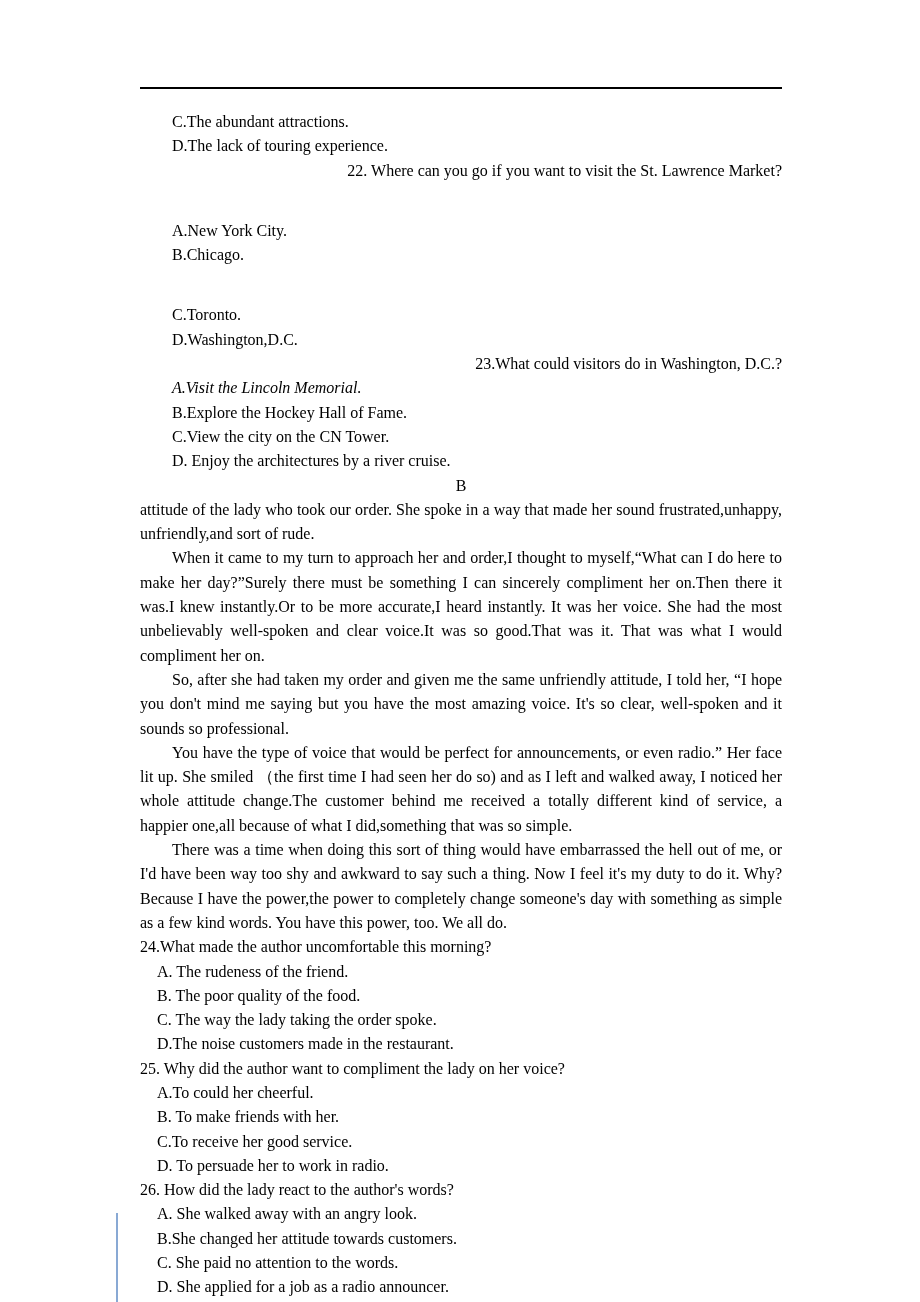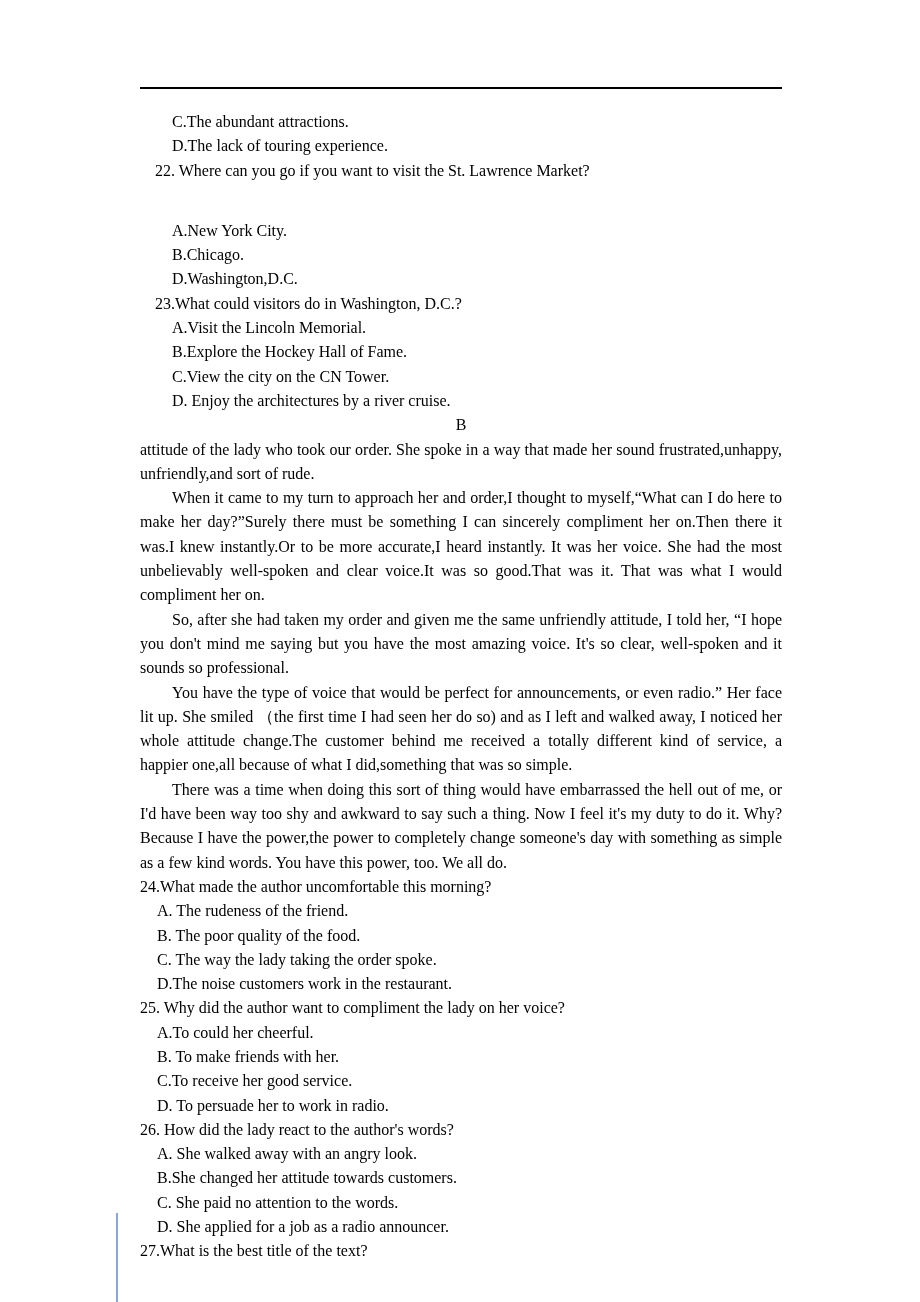--- a/index.html
+++ b/index.html
@@ -22,26 +22,26 @@
     width: 642px;
     height: 2px;
     background: #000000;
   }
   .content {
     position: absolute;
     left: 140px;
     top: 110px;
     width: 642px;
   }
-  .q-line { padding-left: 15px; }
+  .q-line { padding-left: 15px; text-align: right; }
   .pair { padding-left: 32px; display: flex; flex-direction: column; }
   .pair .first { flex: 0 0 auto; display: inline-block; }
   .w206 { width: 206px; }
   .w198 { width: 198px; margin-top: 36px; }
-  .w246 { width: 246px; }
+  .w246 { width: 246px; font-style: italic; }
   .w248 { width: 248px; }
   .center { text-align: center; }
   .para { text-align: justify; }
   .ind { text-indent: 32px; }
   .opt { padding-left: 17px; }
   .blue-line {
     position: absolute;
     left: 116px;
     top: 1213px;
     width: 2px;
@@ -60,20 +60,21 @@
     <span class="first w206">C.The abundant attractions.</span>
     <span>D.The lack of touring experience.</span>
   </div>
 
   <div class="q-line">22. Where can you go if you want to visit the St. Lawrence Market?</div>
   <div class="pair">
     <span class="first w198">A.New York City.</span>
     <span>B.Chicago.</span>
   </div>
   <div class="pair">
+    <span class="first w198">C.Toronto.</span>
     <span>D.Washington,D.C.</span>
   </div>
 
   <div class="q-line">23.What could visitors do in Washington, D.C.?</div>
   <div class="pair">
     <span class="first w246">A.Visit the Lincoln Memorial.</span>
     <span>B.Explore the Hockey Hall of Fame.</span>
   </div>
   <div class="pair">
     <span class="first w248">C.View the city on the CN Tower.</span>
@@ -85,21 +86,21 @@
   <div class="para">attitude of the lady who took our order. She spoke in a way that made her sound frustrated,unhappy, unfriendly,and sort of rude.</div>
   <div class="para ind">When it came to my turn to approach her and order,I thought to myself,“What can I do here to make her day?”Surely there must be something I can sincerely compliment her on.Then there it was.I knew instantly.Or to be more accurate,I heard instantly. It was her voice. She had the most unbelievably well-spoken and clear voice.It was so good.That was it. That was what I would compliment her on.</div>
   <div class="para ind">So, after she had taken my order and given me the same unfriendly attitude, I told her, “I hope you don't mind me saying but you have the most amazing voice. It's so clear, well-spoken and it sounds so professional.</div>
   <div class="para ind">You have the type of voice that would be perfect for announcements, or even radio.” Her face lit up. She smiled （the first time I had seen her do so) and as I left and walked away, I noticed her whole attitude change.The customer behind me received a totally different kind of service, a happier one,all because of what I did,something that was so simple.</div>
   <div class="para ind">There was a time when doing this sort of thing would have embarrassed the hell out of me, or I'd have been way too shy and awkward to say such a thing. Now I feel it's my duty to do it. Why? Because I have the power,the power to completely change someone's day with something as simple as a few kind words. You have this power, too. We all do.</div>
 
   <div class="qnum">24.What made the author uncomfortable this morning?</div>
   <div class="opt">A. The rudeness of the friend.</div>
   <div class="opt">B. The poor quality of the food.</div>
   <div class="opt">C. The way the lady taking the order spoke.</div>
-  <div class="opt">D.The noise customers work in the restaurant.</div>
+  <div class="opt">D.The noise customers made in the restaurant.</div>
 
   <div class="qnum">25. Why did the author want to compliment the lady on her voice?</div>
   <div class="opt">A.To could her cheerful.</div>
   <div class="opt">B. To make friends with her.</div>
   <div class="opt">C.To receive her good service.</div>
   <div class="opt">D. To persuade her to work in radio.</div>
 
   <div class="qnum">26. How did the lady react to the author's words?</div>
   <div class="opt">A. She walked away with an angry look.</div>
   <div class="opt">B.She changed her attitude towards customers.</div>

